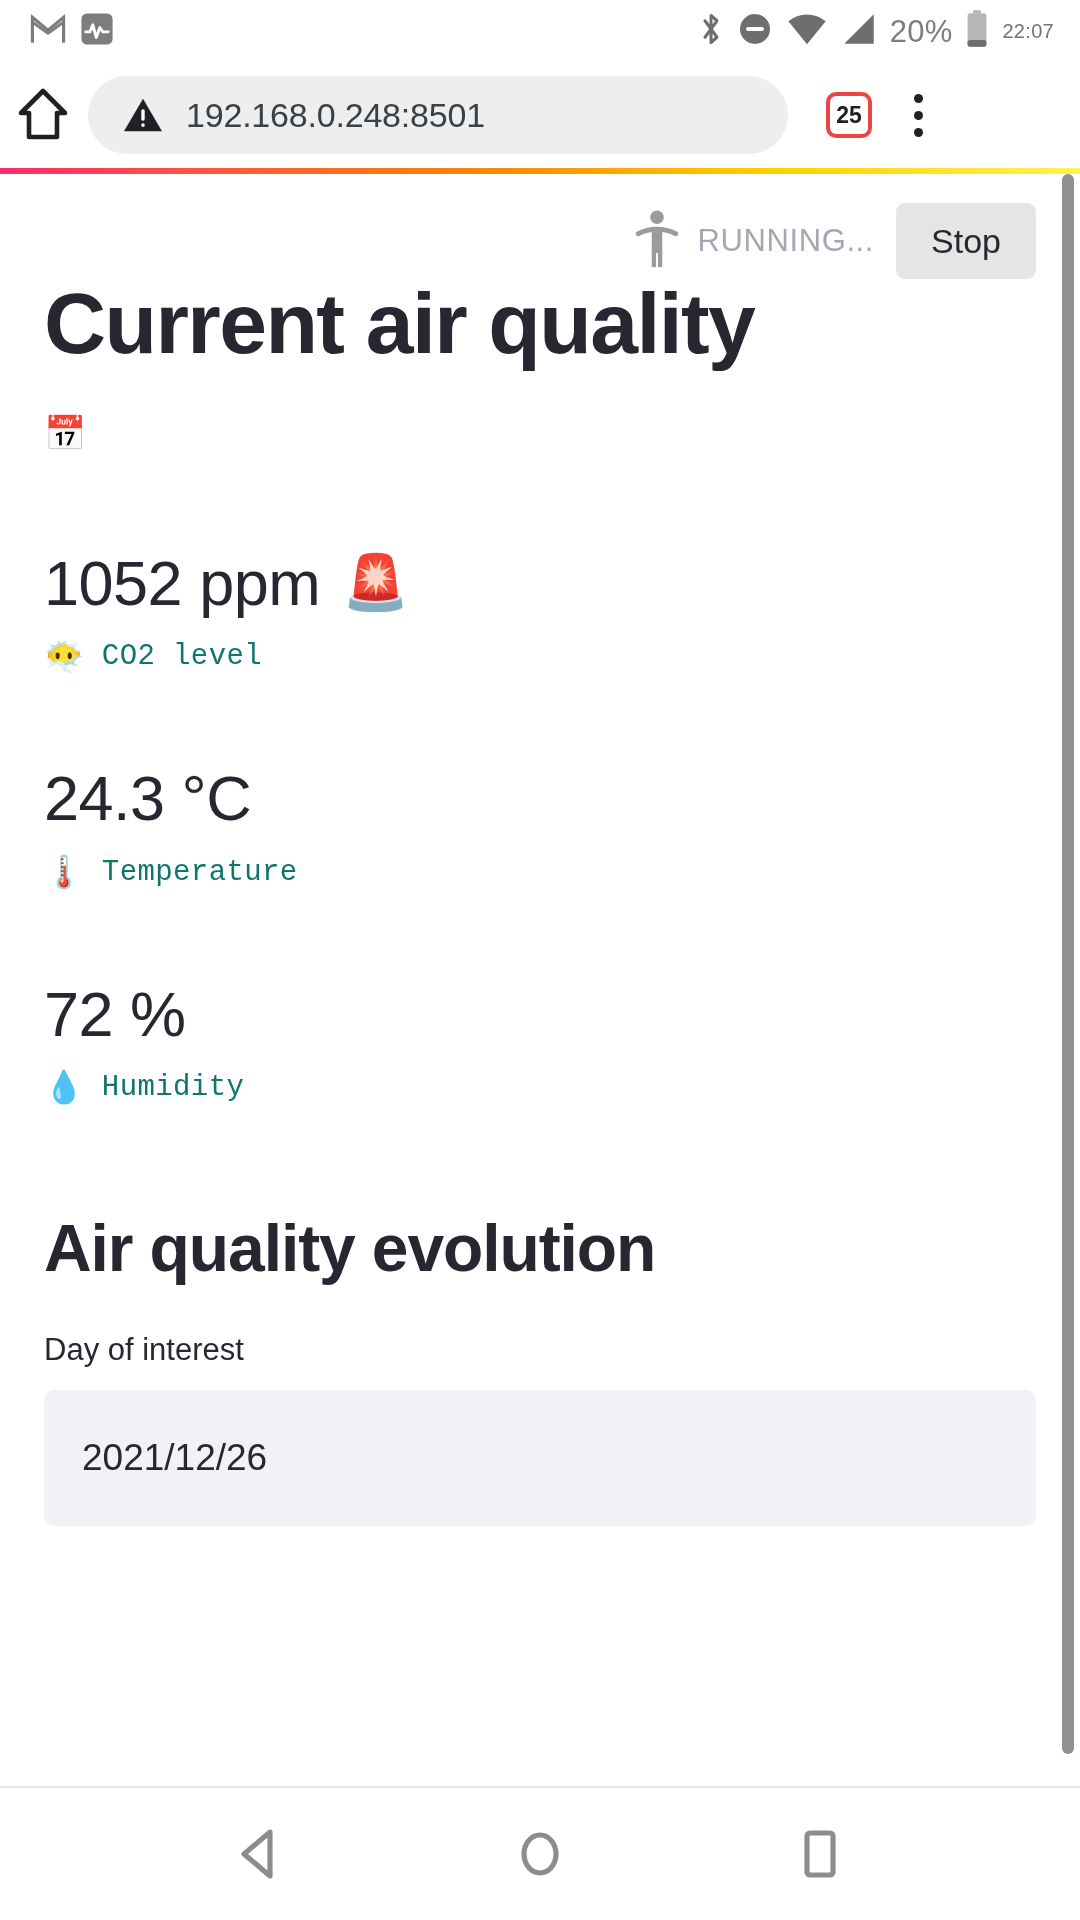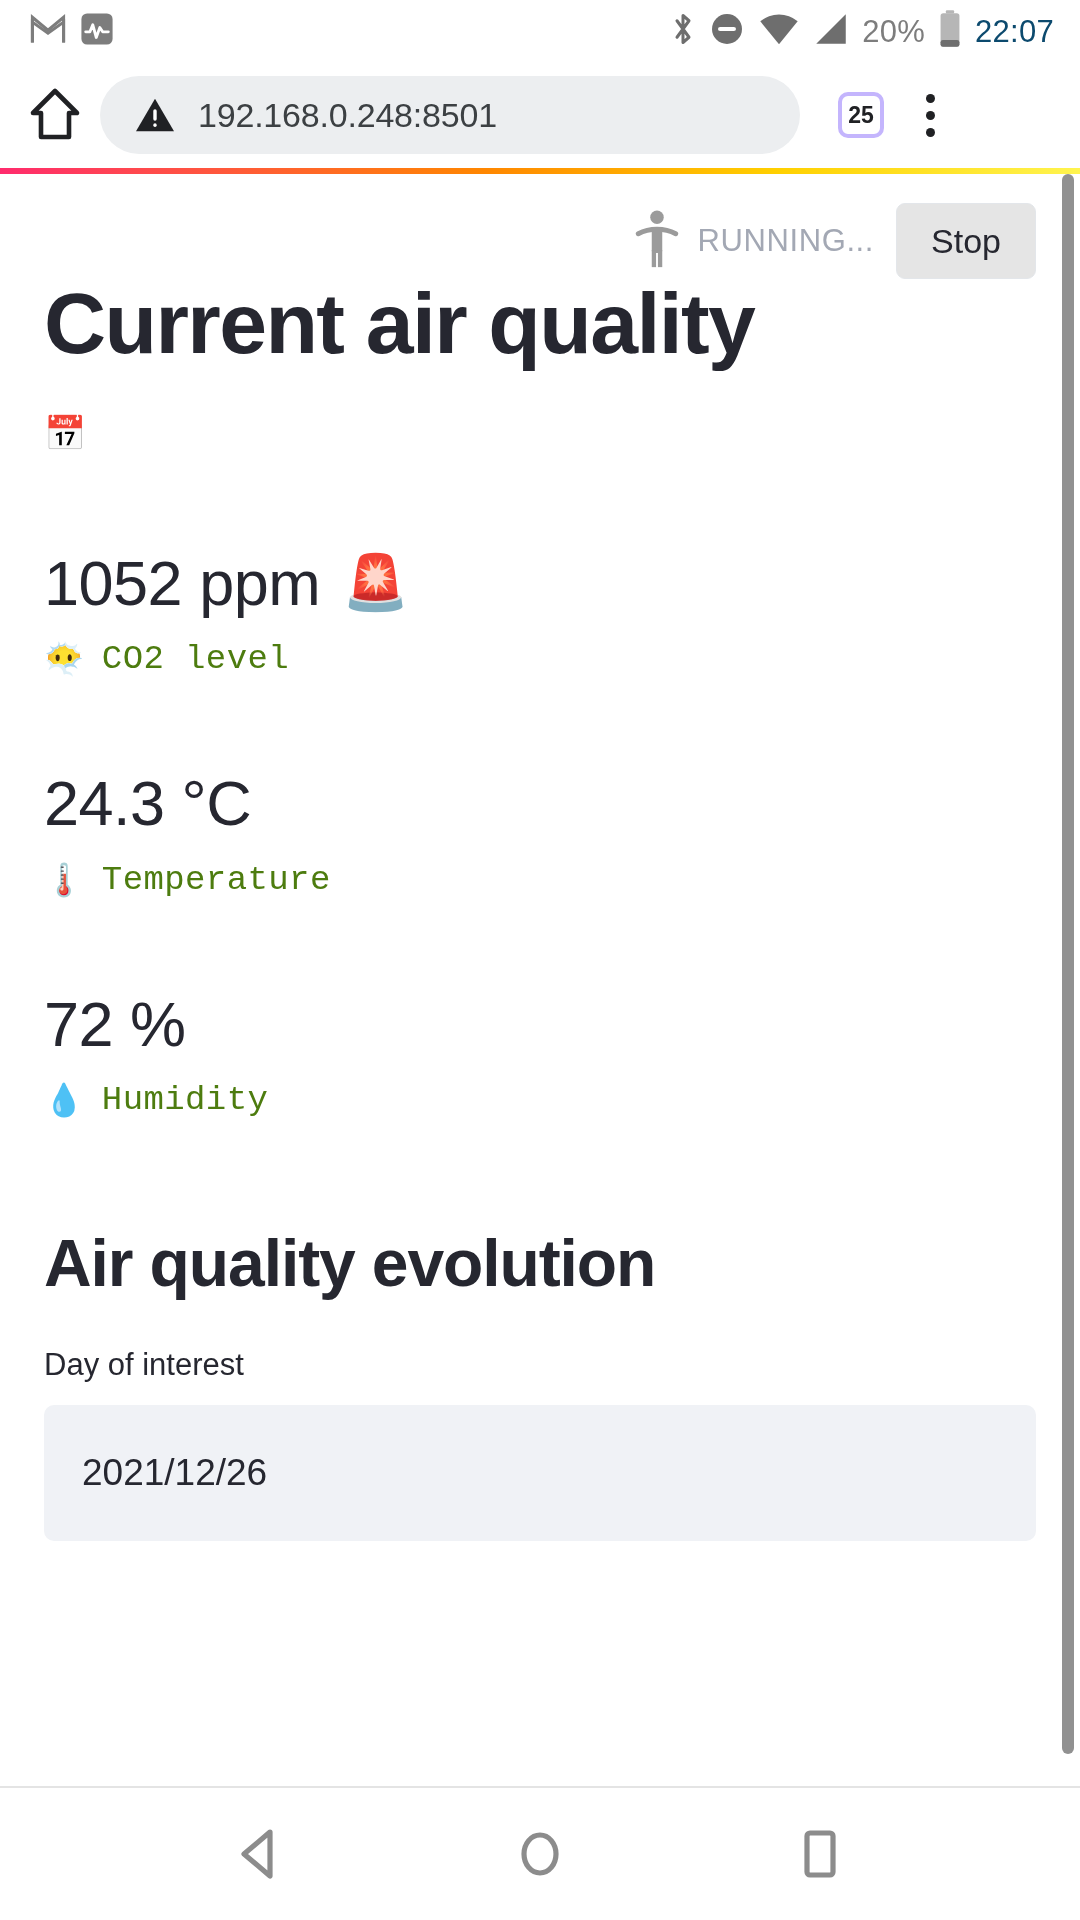--- a/index.html
+++ b/index.html
@@ -43,34 +43,34 @@
   }
   .sb-icon { display: block; }
   .sb-text {
     font-size: 31px;
     color: #7d7d7d;
     font-family: "Liberation Sans", sans-serif;
     letter-spacing: 0.2px;
     line-height: 1;
   }
   .sb-clock {
-    font-size: 31px;
-    color: #0c4a6e;
+    font-size: 20px;
+    color: #737373;
     font-family: "Liberation Sans", sans-serif;
     line-height: 1;
     letter-spacing: 0.3px;
   }
 
   
   .browser-bar {
     height: 106px;
     flex: 0 0 106px;
     display: flex;
     align-items: center;
-    padding: 0 20px 0 24px;
+    padding: 0 20px 0 12px;
     gap: 0;
     background: #ffffff;
   }
   .home-btn {
     width: 62px;
     height: 62px;
     display: flex;
     align-items: center;
     justify-content: center;
     flex: 0 0 62px;
@@ -93,21 +93,21 @@
     color: #3c4043;
     font-family: "Liberation Sans", sans-serif;
     white-space: nowrap;
     overflow: hidden;
     text-overflow: ellipsis;
     letter-spacing: -0.2px;
   }
   .tab-count {
     width: 46px;
     height: 46px;
-    border: 4px solid #c4b5fd;
+    border: 4px solid #ef4444;
     border-radius: 10px;
     display: flex;
     align-items: center;
     justify-content: center;
     font-size: 23px;
     font-weight: bold;
     color: #202124;
     flex: 0 0 auto;
     margin-left: 38px;
     font-family: "Liberation Sans", sans-serif;
@@ -224,22 +224,22 @@
   }
   .metric-emoji-lg { font-size: 54px; }
   .metric-label {
     display: flex;
     align-items: center;
     gap: 18px;
     margin-top: 24px;
   }
   .metric-label-emoji { font-size: 32px; }
   .metric-label-text {
-    font-size: 34px;
-    color: #4d7c0f;
+    font-size: 29px;
+    color: #0f766e;
     font-family: "Liberation Mono", monospace;
     letter-spacing: 0.4px;
   }
 
   h2.section-title {
     font-size: 66px;
     font-weight: bold;
     color: #262730;
     letter-spacing: -1.1px;
     margin-top: 106px;

